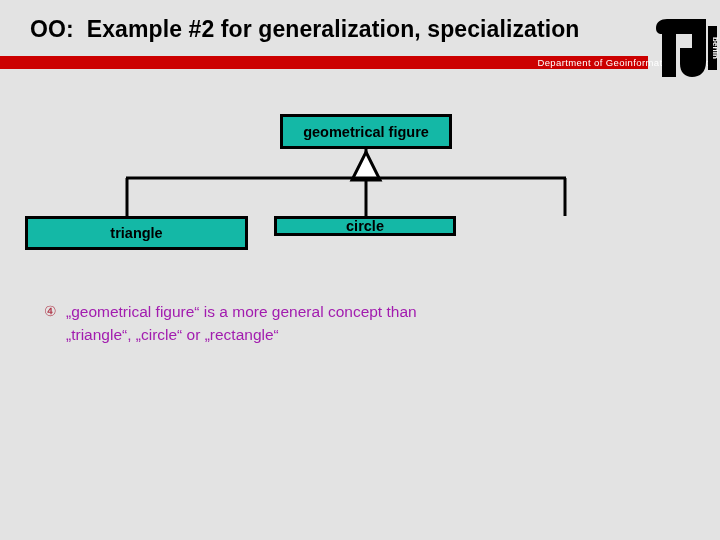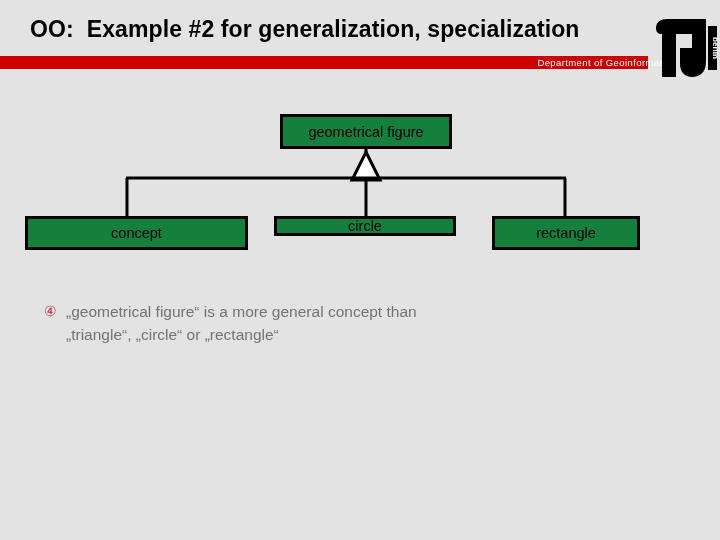--- a/index.html
+++ b/index.html
@@ -58,29 +58,30 @@
   
   .diagram {
     position: absolute;
     left: 0;
     top: 100px;
     width: 720px;
     height: 170px;
   }
   .uml-box {
     position: absolute;
-    background: #15803d;
+    background: #14b8a6;
     border: 3px solid #000000;
     box-sizing: border-box;
     display: flex;
     align-items: center;
     justify-content: center;
     font-size: 14.5px;
     color: #000000;
     white-space: nowrap;
+    font-weight: bold;
   }
   #box-parent {
     left: 280px;
     top: 14px;
     width: 172px;
     height: 35px;
   }
   #box-triangle {
     left: 25px;
     top: 116px;
@@ -119,21 +120,21 @@
   }
   .bullet-mark {
     font-size: 14px;
     color: #b0384a;
     line-height: 22px;
     width: 22px;
     flex: 0 0 22px;
   }
   .bullet-text {
     font-size: 15.5px;
-    color: #737373;
+    color: #a21caf;
     line-height: 23px;
     white-space: pre-line;
   }
 
   
   .footer {
     position: absolute;
     left: 0;
     top: 502px;
     width: 720px;
@@ -174,30 +175,27 @@
     <line x1="127" y1="78" x2="127" y2="116" stroke="#000" stroke-width="3"></line>
 
     <line x1="565" y1="78" x2="565" y2="116" stroke="#000" stroke-width="3"></line>
   </svg>
 
   <div class="uml-box" id="box-parent">
     <span>geometrical figure</span>
   </div>
 
   <div class="uml-box" id="box-triangle">
-    <span>concept</span>
+    <span>triangle</span>
   </div>
 
   <div class="uml-box" id="box-circle">
     <span>circle</span>
   </div>
 
-  <div class="uml-box" id="box-rectangle">
-    <span>rectangle</span>
-  </div>
 </div>
 
 <div class="bullet-row">
   <span class="bullet-mark">④</span>
   <span class="bullet-text">„geometrical figure“ is a more general concept than
 „triangle“, „circle“ or „rectangle“</span>
 </div>
 
 <div class="footer">
   

